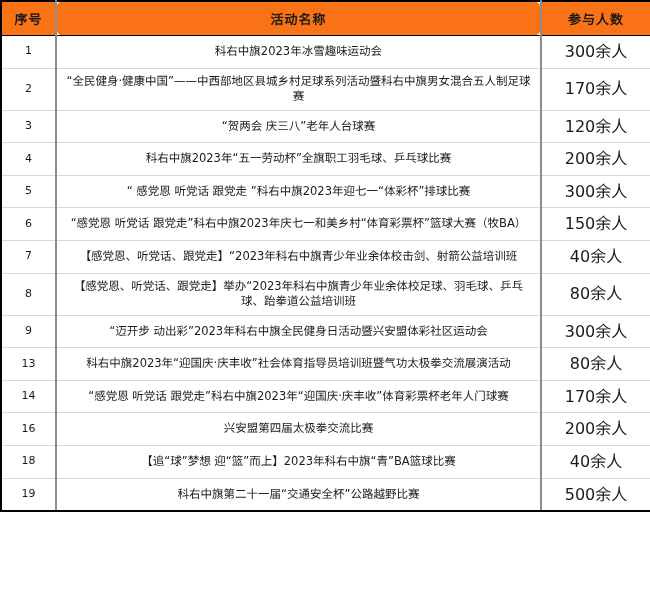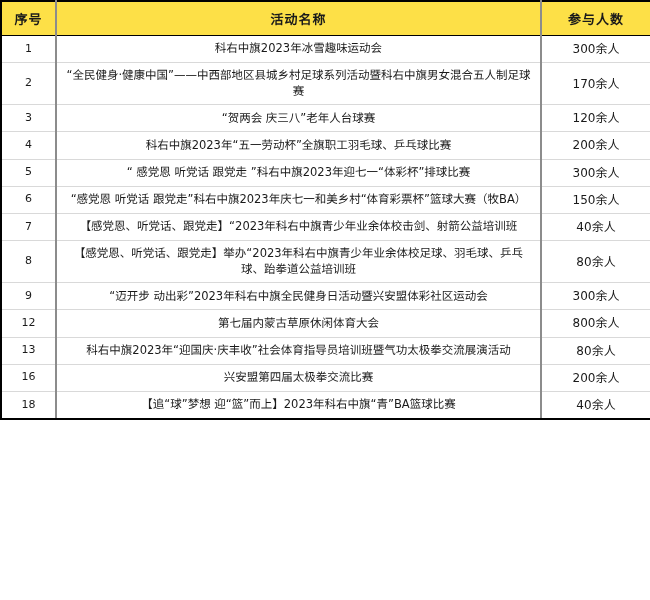--- a/index.html
+++ b/index.html
@@ -35,21 +35,21 @@
   
   table.activity-table thead tr.header-row > th {
     border-top: 2px solid #000000;
     border-bottom: 1.5px solid #000000;
     font-weight: bold;
     font-size: 13px;
     letter-spacing: 1px;
     padding: 7px 2px;
     text-align: center;
     vertical-align: middle;
-    background: #fde047;
+    background: #f97316;
   }
 
   table.activity-table tbody tr > td {
     border-bottom: 1px solid #d9d9d9;
     padding: 5px 3px;
     text-align: center;
     vertical-align: middle;
     line-height: 1.35;
   }
 
@@ -61,23 +61,24 @@
   .cell-index {
     border-right: 2px solid #8c8c8c;
     font-size: 11px;
   }
   .cell-name {
     border-right: 2px solid #8c8c8c;
     font-size: 11.5px;
     padding-left: 6px !important;
     padding-right: 6px !important;
     word-break: break-all;
+    border-radius: 8px;
   }
   .cell-count {
-    font-size: 12px;
+    font-size: 16px;
     white-space: nowrap;
   }
 
   th.cell-index { border-right: 2px solid #8c8c8c; }
   th.cell-name  { border-right: 2px solid #8c8c8c; }
 
   
   .cell-index, th.cell-index { border-left: 2px solid #000000; }
   .cell-count, th.cell-count { border-right: 2px solid #000000; }
 </style>
@@ -138,34 +139,39 @@
           <td class="cell-index">8</td>
           <td class="cell-name">【感党恩、听党话、跟党走】举办“2023年科右中旗青少年业余体校足球、羽毛球、乒乓球、跆拳道公益培训班</td>
           <td class="cell-count">80余人</td>
         </tr>
         <tr>
           <td class="cell-index">9</td>
           <td class="cell-name">“迈开步 动出彩”2023年科右中旗全民健身日活动暨兴安盟体彩社区运动会</td>
           <td class="cell-count">300余人</td>
         </tr>
         <tr>
-          <td class="cell-index">12</td>
-          <td class="cell-name">第七届内蒙古草原休闲体育大会</td>
-          <td class="cell-count">800余人</td>
-        </tr>
-        <tr>
           <td class="cell-index">13</td>
           <td class="cell-name">科右中旗2023年“迎国庆·庆丰收”社会体育指导员培训班暨气功太极拳交流展演活动</td>
           <td class="cell-count">80余人</td>
+        </tr>
+        <tr>
+          <td class="cell-index">14</td>
+          <td class="cell-name">“感党恩 听党话 跟党走”科右中旗2023年“迎国庆·庆丰收”体育彩票杯老年人门球赛</td>
+          <td class="cell-count">170余人</td>
         </tr>
         <tr>
           <td class="cell-index">16</td>
           <td class="cell-name">兴安盟第四届太极拳交流比赛</td>
           <td class="cell-count">200余人</td>
         </tr>
         <tr>
           <td class="cell-index">18</td>
           <td class="cell-name">【追“球”梦想 迎“篮”而上】2023年科右中旗“青”BA篮球比赛</td>
           <td class="cell-count">40余人</td>
         </tr>
+        <tr>
+          <td class="cell-index">19</td>
+          <td class="cell-name">科右中旗第二十一届“交通安全杯”公路越野比赛</td>
+          <td class="cell-count">500余人</td>
+        </tr>
       </tbody>
   </table>
 </div>
 
 </body></html>

